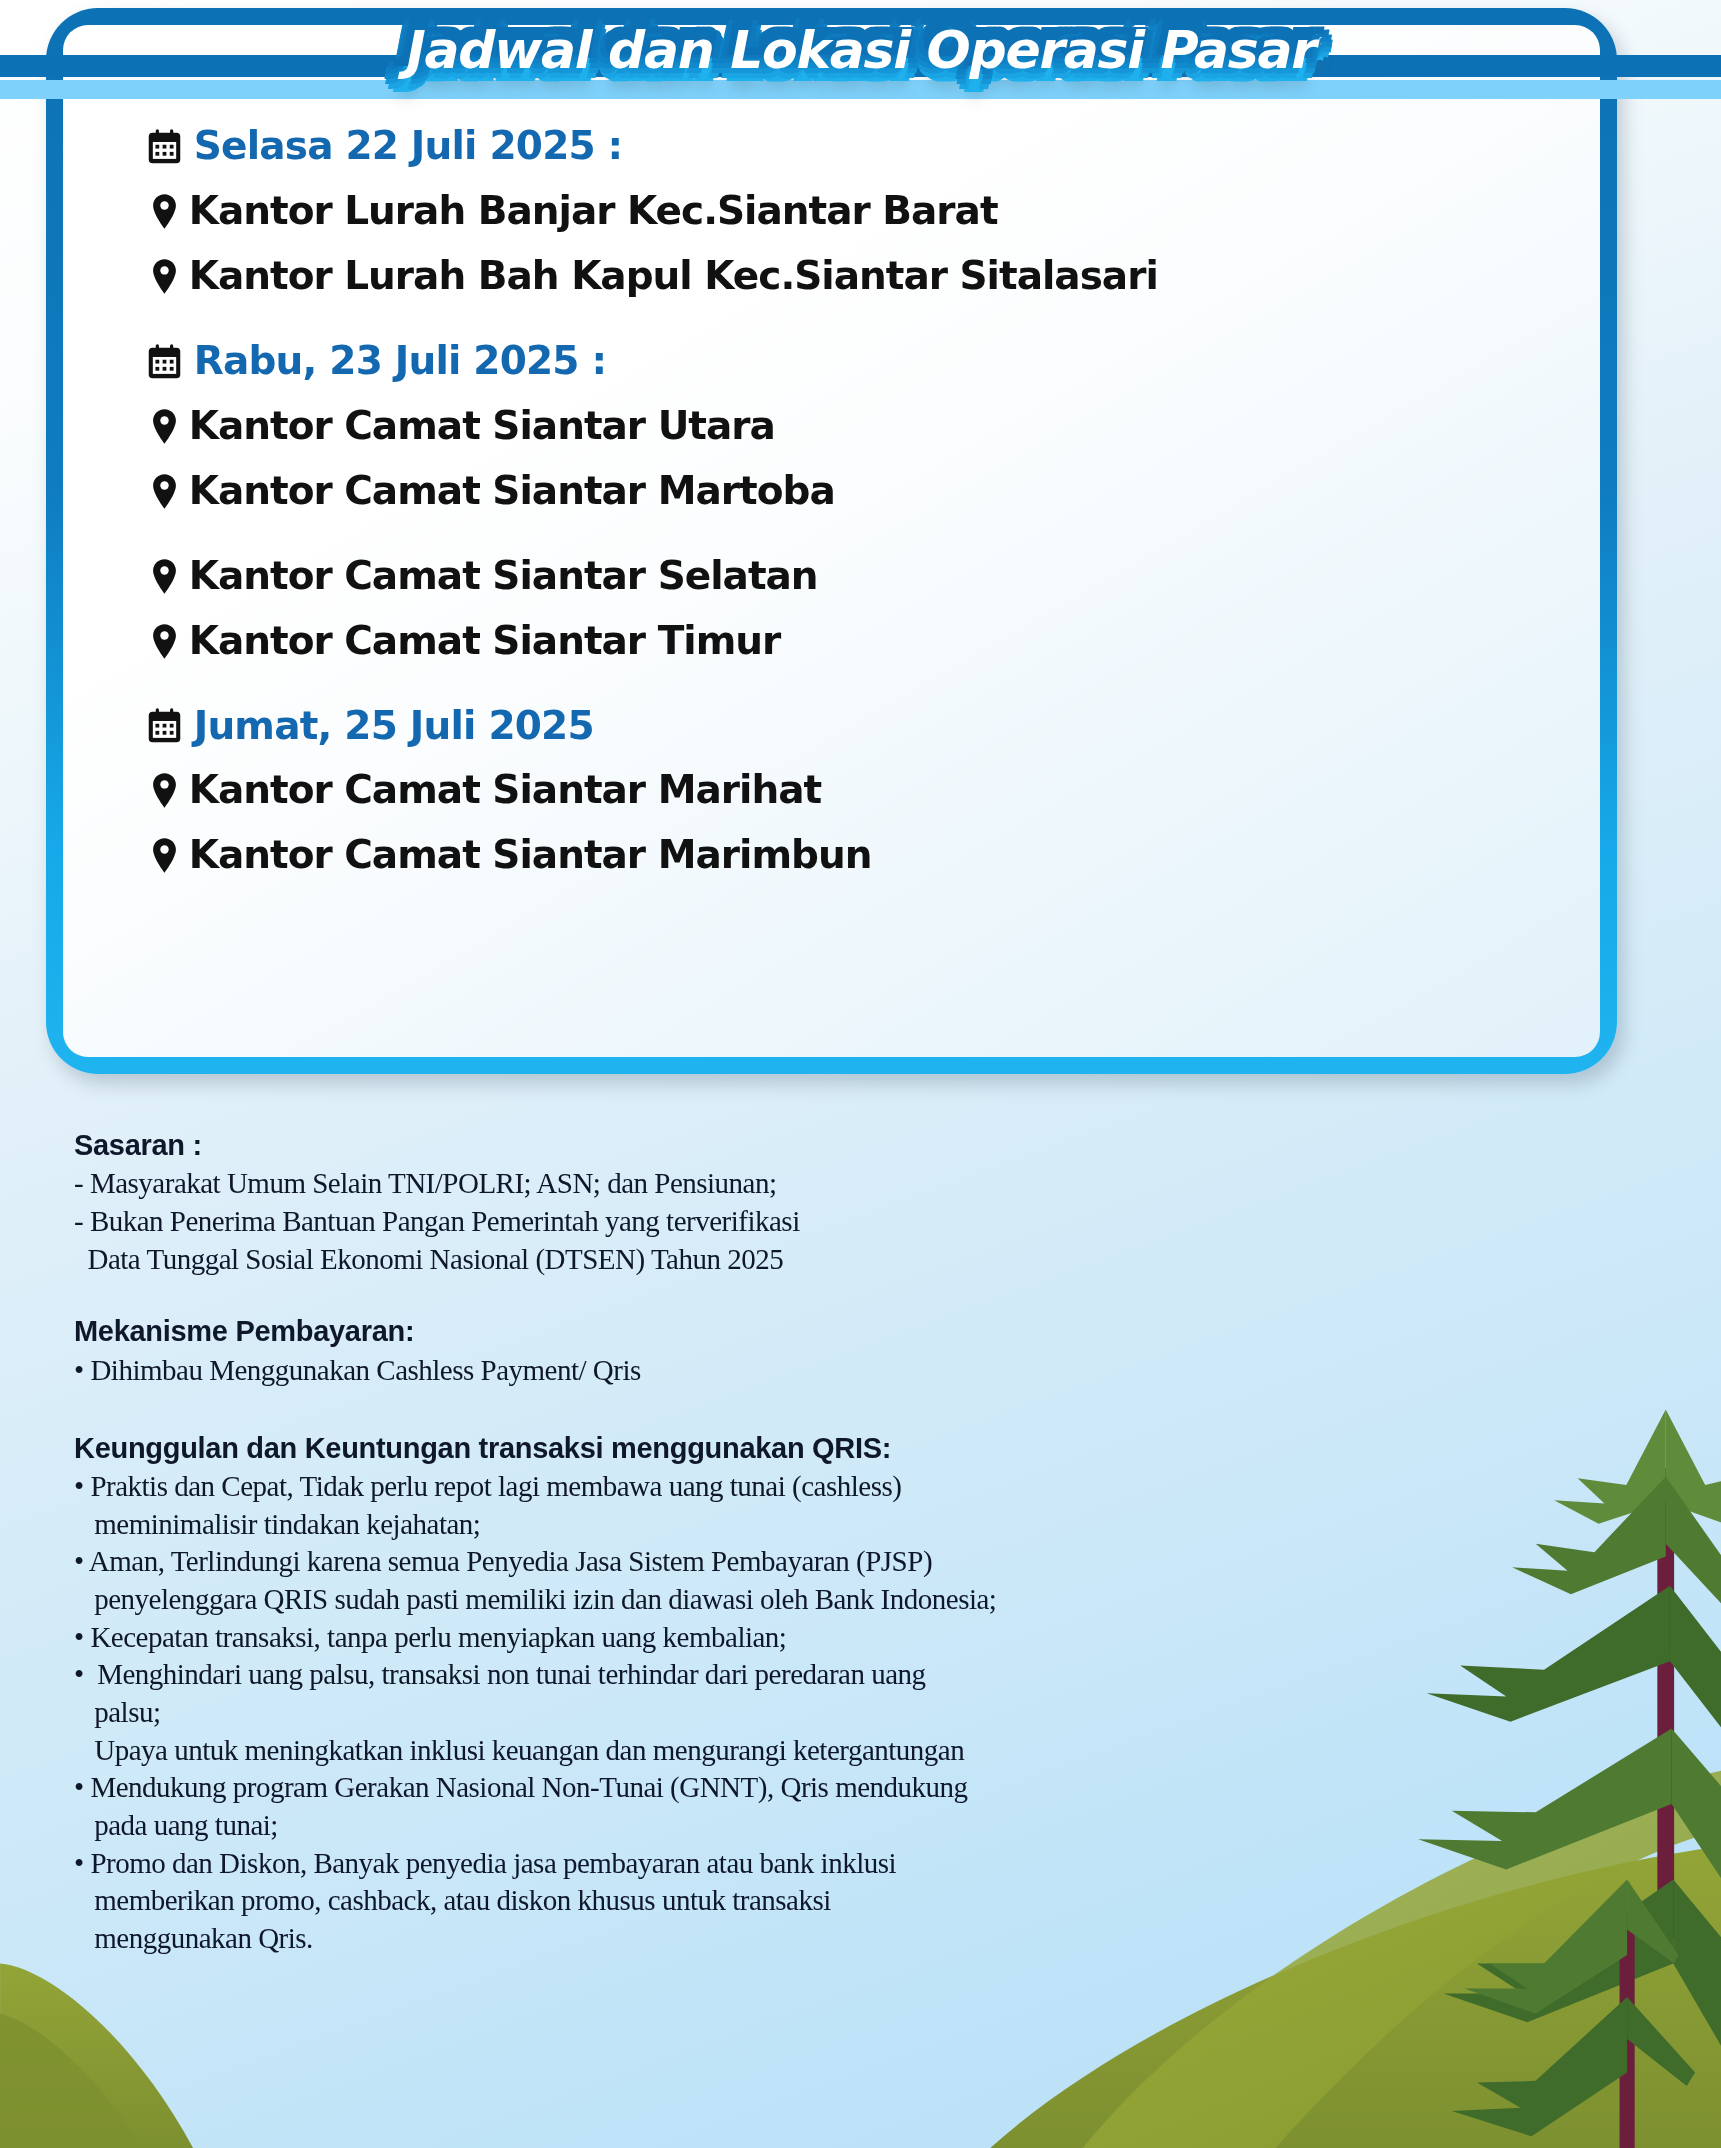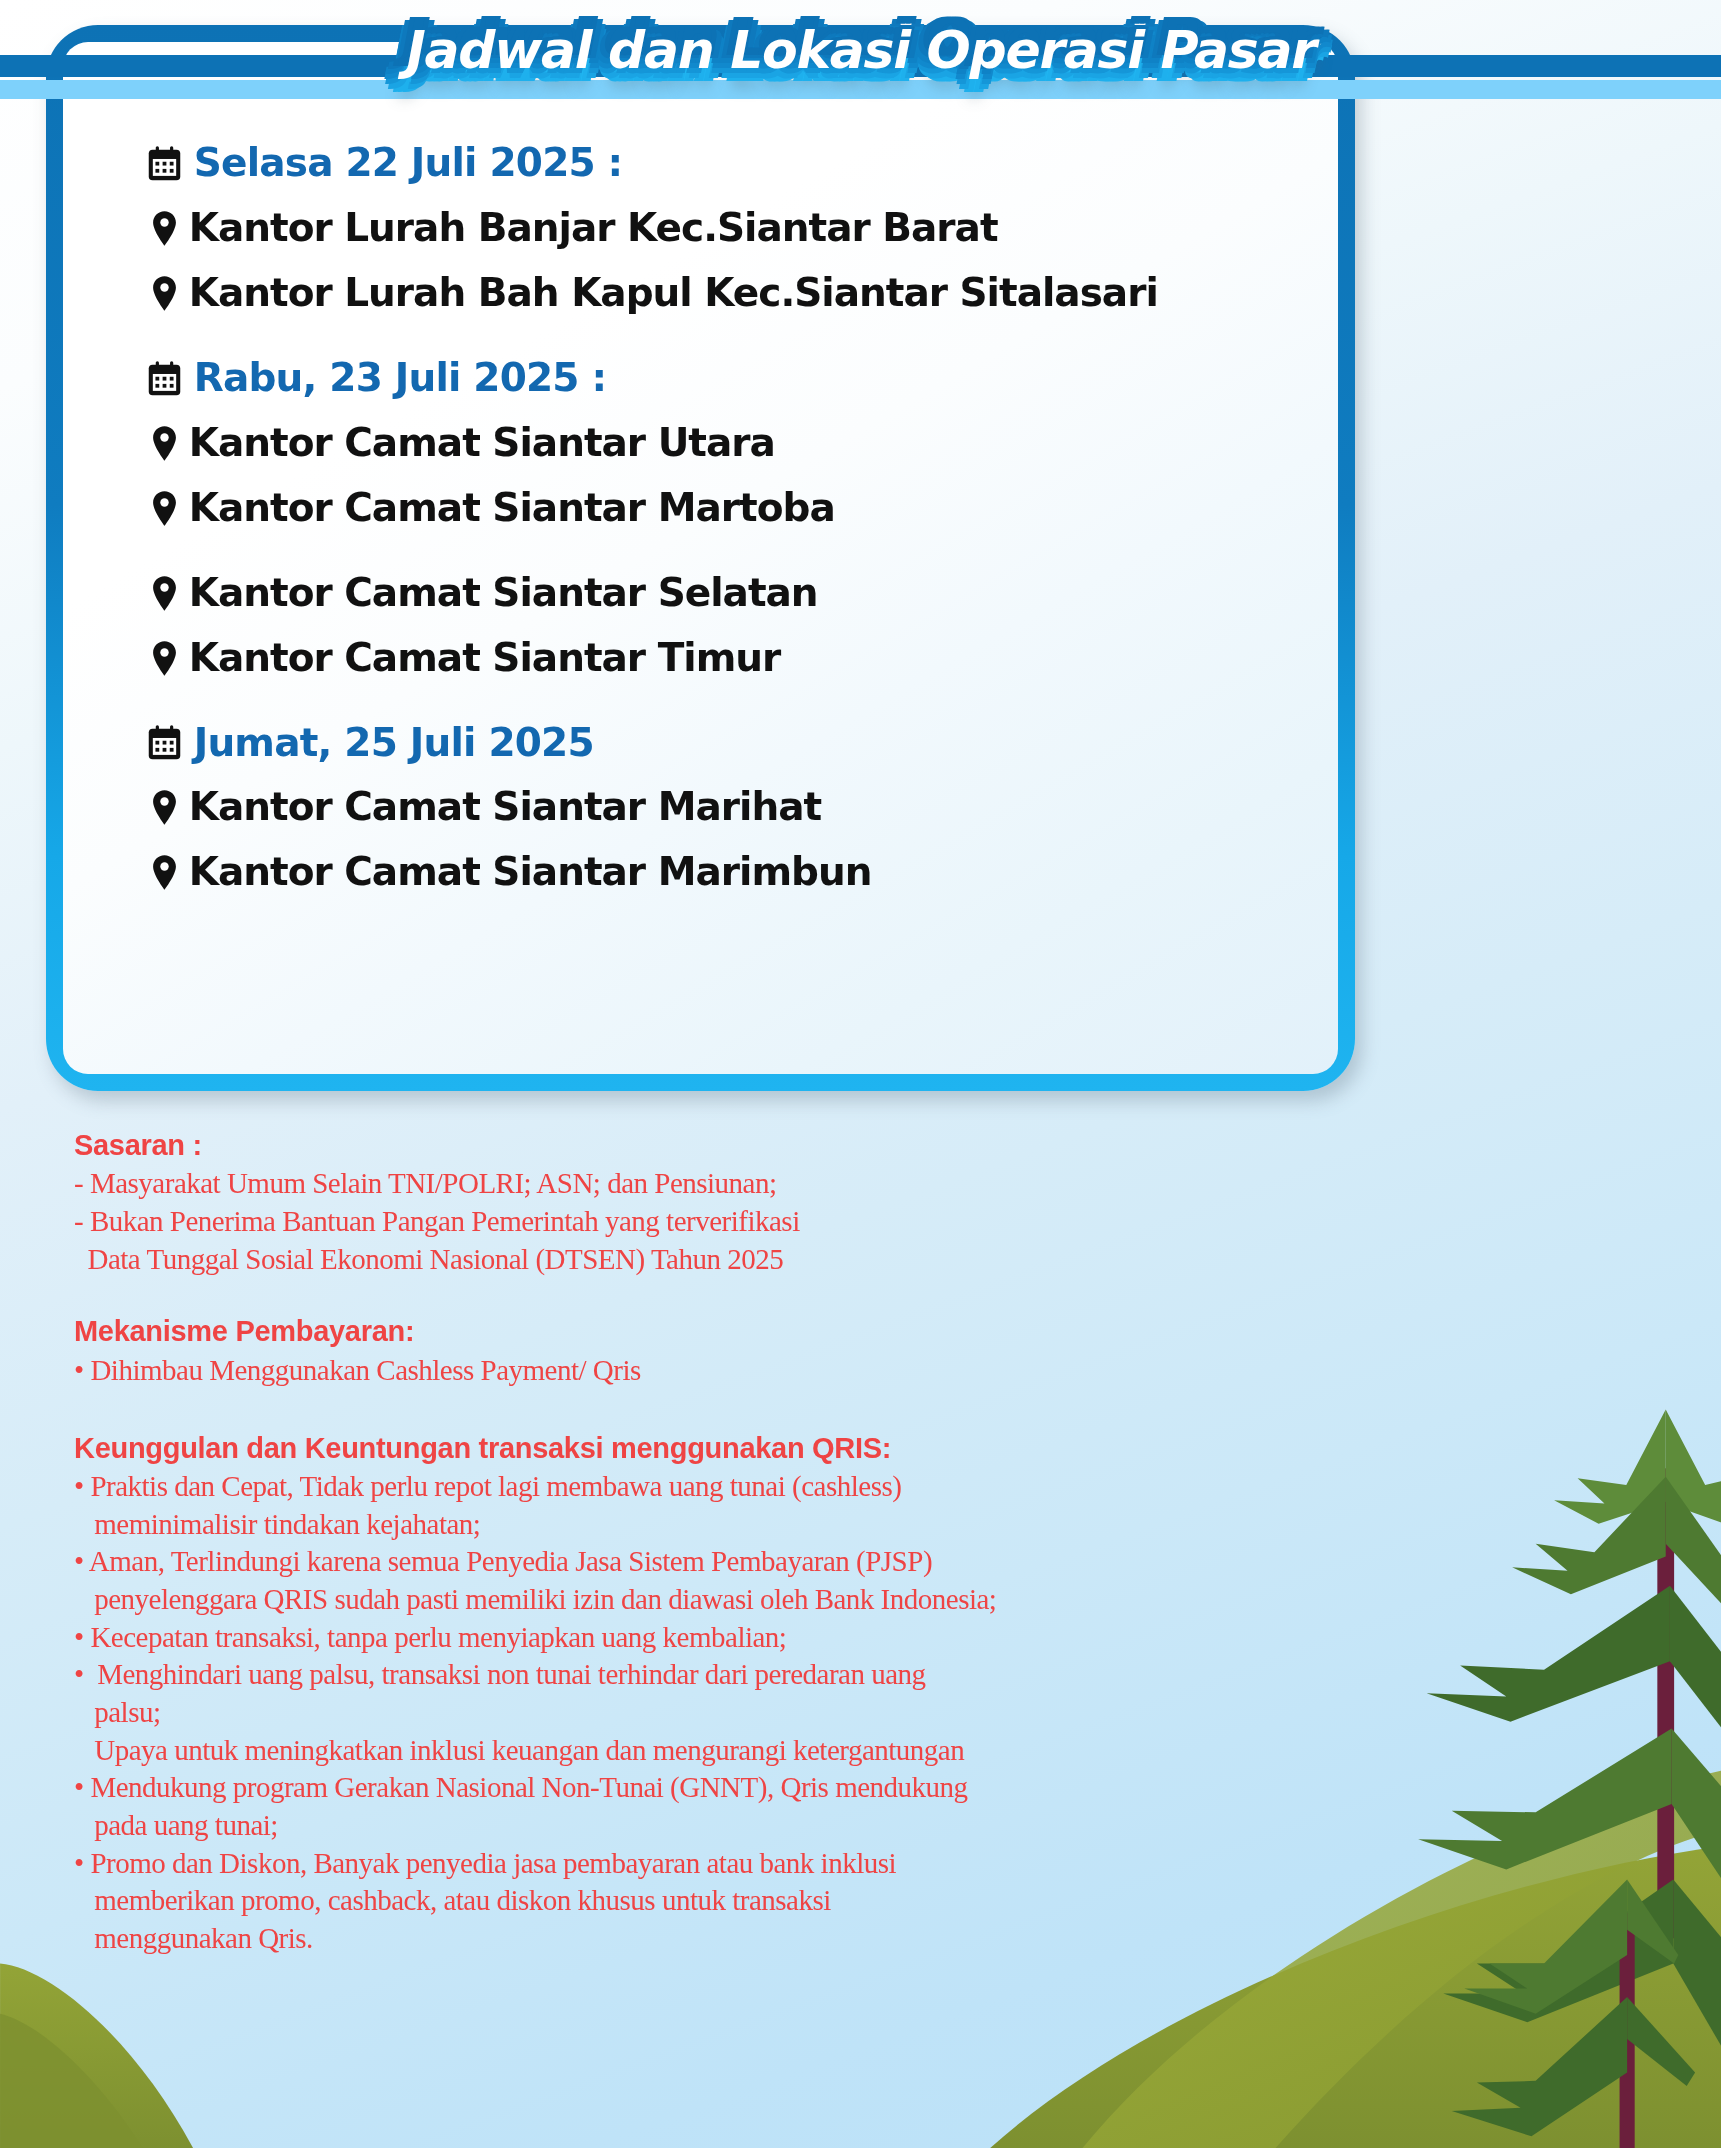--- a/index.html
+++ b/index.html
@@ -16,22 +16,22 @@
       linear-gradient(160deg,#ffffff 0%,#fbfdfe 14%,#eef7fb 27%,#e2f0f9 40%,#d6ecf8 55%,#cbe8f8 70%,#bfe3f8 85%,#b8e0f7 100%);
   }
 
   
   .scenery { position:absolute; left:0; top:1376px; width:1722px; height:772px; overflow:hidden; pointer-events:none; }
   .scenery svg { display:block; width:1722px; height:772px; }
 
   
   .card-wrap {
     position:absolute;
-    left:46px; top:25px;
-    width:1309px; height:1066px;padding-left:6px;
+    left:46px; top:8px;
+    width:1571px; height:1066px;padding-left:6px;
   }
   .card-outer {
     position:absolute; inset:0;
     border-radius:52px;
     background:linear-gradient(180deg,#0d72b5 0%,#0f7cc0 45%,#16a8e8 78%,#1fb4f0 100%);
     box-shadow:6.7px 10px 18.5px rgba(90,110,125,.30);
   }
   .card-mid {
     position:absolute; left:18.5px; top:18.5px; right:18.5px; bottom:18.5px;
     border-radius:37px;
@@ -118,21 +118,21 @@
     font-size:39px; font-weight:bold;
     color:#111111;
     letter-spacing:-1px;
     line-height:1.05;
   }
 
   
   .lower {
     position:absolute; left:74px; top:1129px; width:1477px;
     font-family:"Liberation Sans", sans-serif;
-    color:#ef4444;
+    color:#0f172a;
     z-index:3;
   }
   .sec-head {
     font-size:29px; font-weight:bold;
     letter-spacing:-0.3px;
     margin-bottom:3.4px;
   }
   .line {
     font-size:29px; font-weight:normal;
     letter-spacing:-0.5px;

